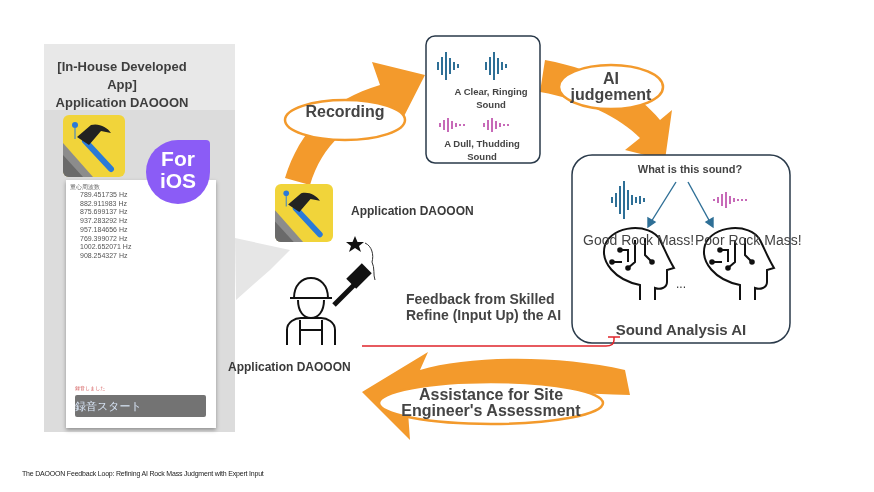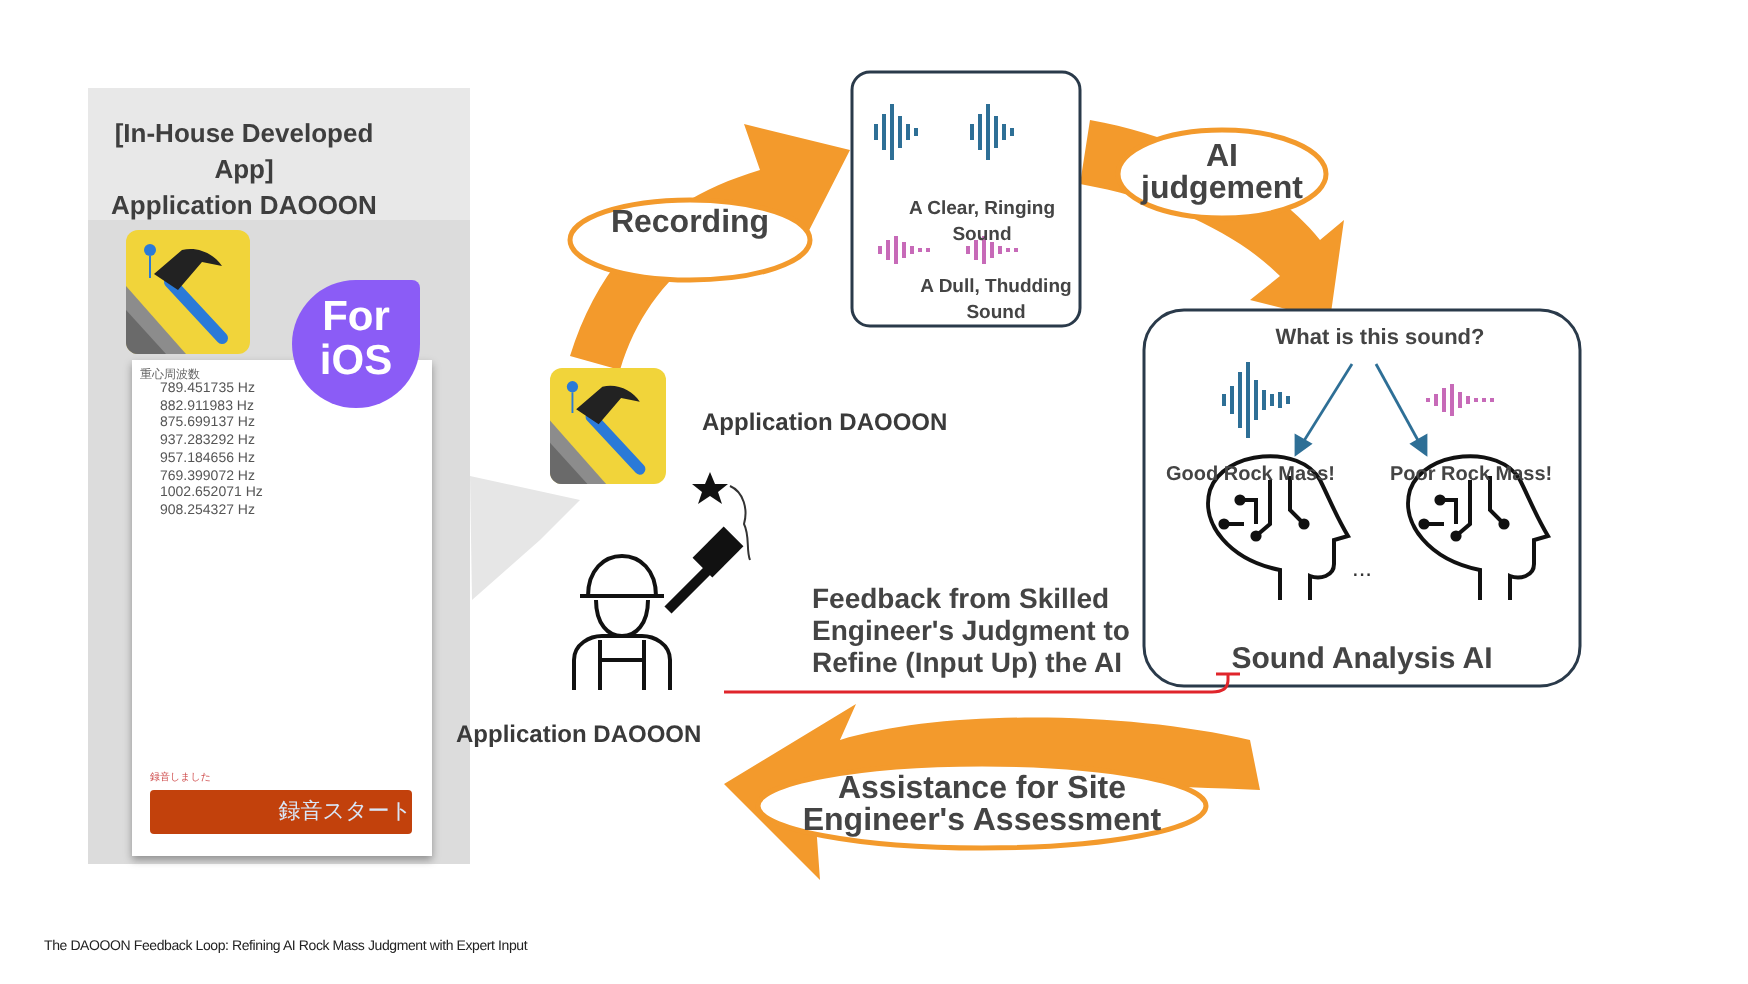--- a/index.html
+++ b/index.html
@@ -9,33 +9,33 @@
   svg.bg { position:absolute; left:0; top:0; width:874px; height:492px; }
   .center { text-align:center; }
 
   
   #app-panel { left:44px; top:44px; width:191px; height:388px; background:#dcdcdc; }
   #app-panel-header { left:44px; top:44px; width:191px; height:66px; background:#e8e8e8; }
   .panel-title { font-size:13px; font-weight:bold; color:#3e3e3e; line-height:18px; }
   #phone { left:66px; top:180px; width:150px; height:248px; background:#fff;
            box-shadow:0 2px 4px rgba(0,0,0,0.35); }
   .hz { font-size:7px; color:#555; line-height:8.7px; }
-  #record-btn { left:75px; top:395px; width:131px; height:22px; background:#c2410c; border-radius:2px;
-                color:#d9e6f7; font-size:11px; text-align:right; line-height:22px; }
+  #record-btn { left:75px; top:395px; width:131px; height:22px; background:#737373; border-radius:2px;
+                color:#d9e6f7; font-size:11px; text-align:left; line-height:22px; }
   #stopped-text { left:75px; top:385px; font-size:5px; color:#d05050; }
   #ios-badge { left:146px; top:140px; width:64px; height:64px; background:#8b5cf6;
                border-radius:32px 4px 32px 32px; color:#fff; font-size:21px;
                text-align:center; line-height:22px; font-weight:bold; padding-top:8px; box-sizing:border-box; }
 
   .app-icon { background:#f1d43a; border-radius:6px; overflow:hidden; }
 
   .label-lg { font-size:12px; font-weight:bold; color:#3a3a3a; }
   .oval-text { font-size:16px; font-weight:bold; color:#444; line-height:16px; text-align:center; }
   .box-text { font-size:9.5px; font-weight:bold; color:#444; line-height:13px; text-align:center; }
-  .ai-text { font-size:10px; font-weight:bold; color:#444; }
+  .ai-text { font-size:14px; font-weight:normal; color:#444; }
   #caption { left:22px; top:470px; font-size:7px; color:#222; letter-spacing:-0.2px; }
 </style>
 </head>
 <body>
 
 <svg class="bg" viewBox="0 0 874 492">
 
   <polygon points="235,238 290,250 270,270 236,300" fill="#e6e6e6"></polygon>
 
   <path d="M 285 178 C 300 130, 330 100, 380 85 L 372 62 L 425 75 L 398 128 L 390 108 C 350 120, 322 145, 310 185 Z" fill="#f39a2c"></path>
@@ -299,32 +299,31 @@
 </div>
 <div class="abs oval-text" style="left:561px;top:71px;width:100px;">
   <div>AI</div>
   <div>judgement</div>
 </div>
 <div class="abs oval-text" style="left:391px;top:387px;width:200px;">
   <div>Assistance for Site</div>
   <div>Engineer's Assessment</div>
 </div>
 
-<div class="abs box-text" style="left:426px;top:98px;width:130px;">
+<div class="abs box-text" style="left:426px;top:85px;width:130px;">
   <div>A Clear, Ringing</div>
   <div>Sound</div>
 </div>
-<div class="abs box-text" style="left:434px;top:137px;width:128px;">
+<div class="abs box-text" style="left:418px;top:137px;width:128px;">
   <div>A Dull, Thudding</div>
   <div>Sound</div>
 </div>
 
 <div class="abs" style="left:406px;top:291px;font-size:14px;font-weight:bold;color:#444;line-height:16px;">
   <div>Feedback from Skilled</div>
-  <div>Engineer's Judgment to</div>
   <div>Refine (Input Up) the AI</div>
 </div>
 
 <div class="abs" style="left:572px;top:163px;width:236px;text-align:center;font-size:11px;font-weight:bold;color:#444;">What is this sound?</div>
 <div class="abs ai-text" style="left:583px;top:232px;">Good Rock Mass!</div>
 <div class="abs ai-text" style="left:695px;top:232px;">Poor Rock Mass!</div>
 <div class="abs" style="left:676px;top:277px;font-size:12px;color:#333;">...</div>
 <div class="abs" style="left:572px;top:321px;width:218px;text-align:center;font-size:15px;font-weight:bold;color:#444;">Sound Analysis AI</div>
 
 <div class="abs" id="caption">The DAOOON Feedback Loop: Refining AI Rock Mass Judgment with Expert Input</div>

